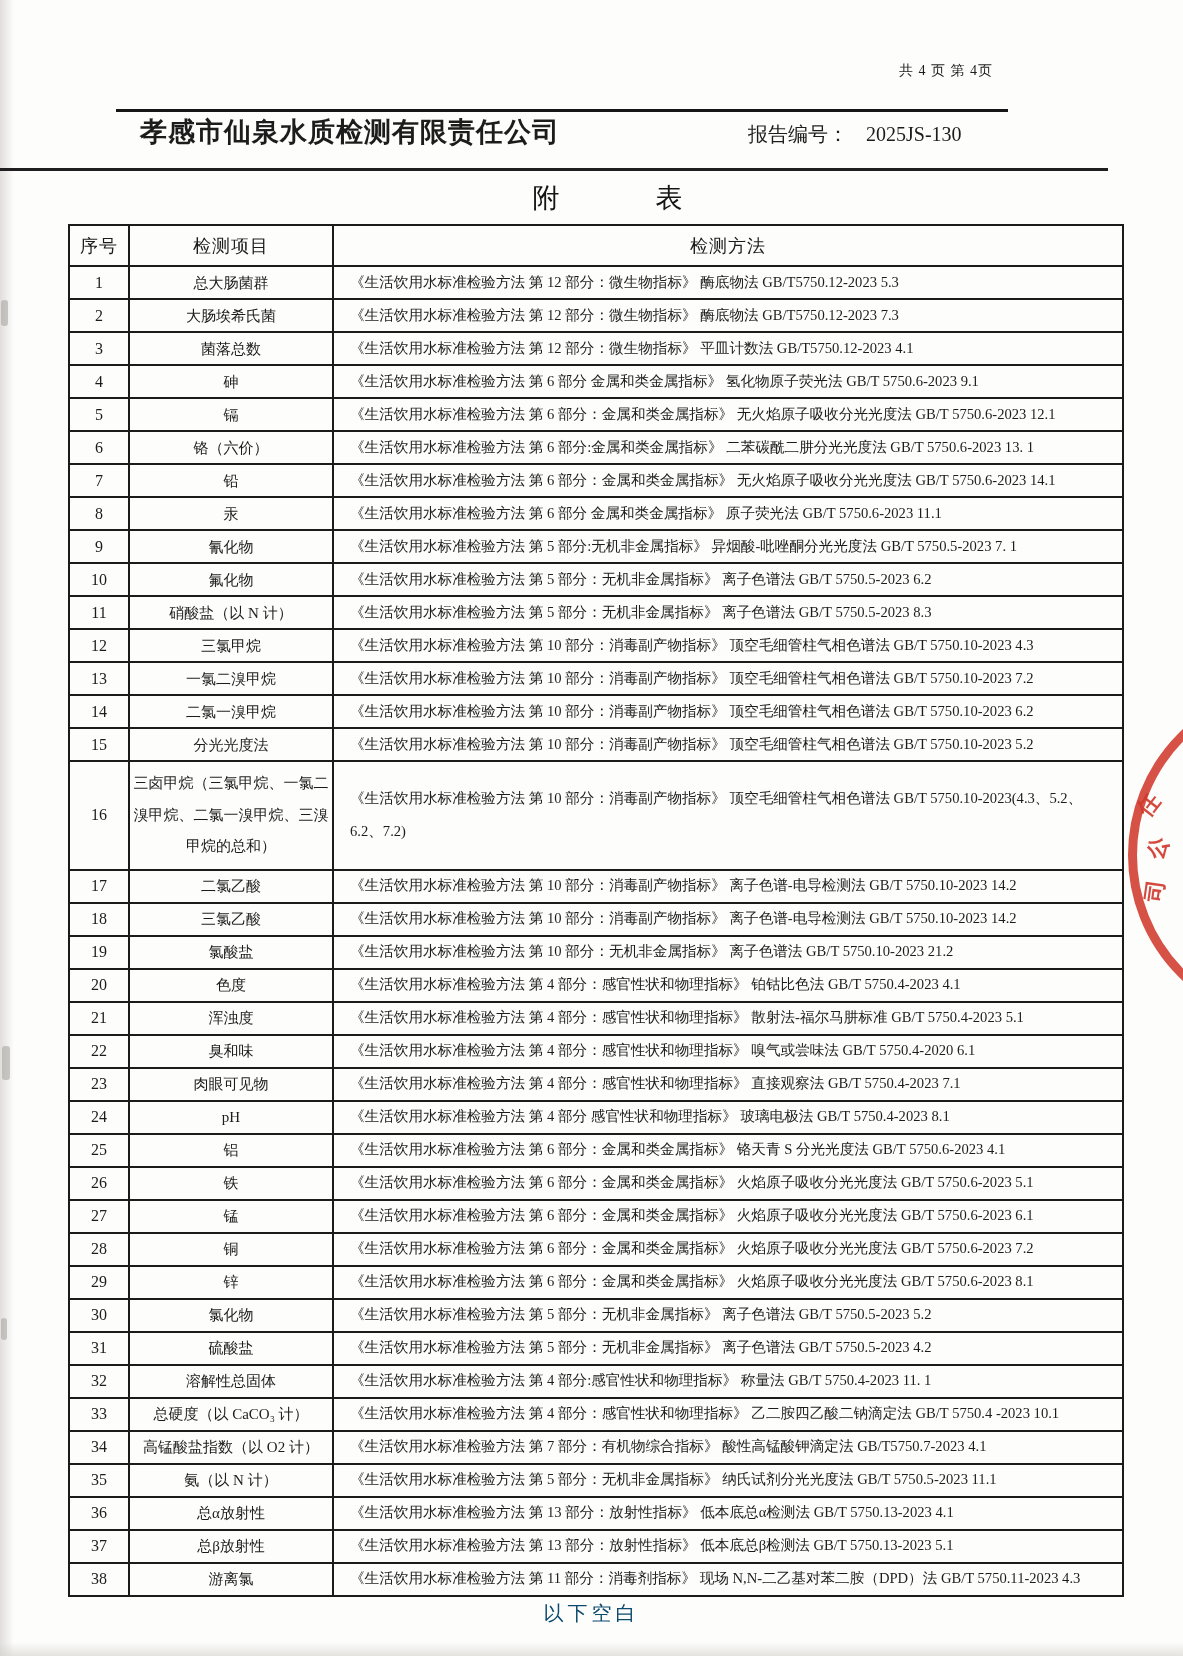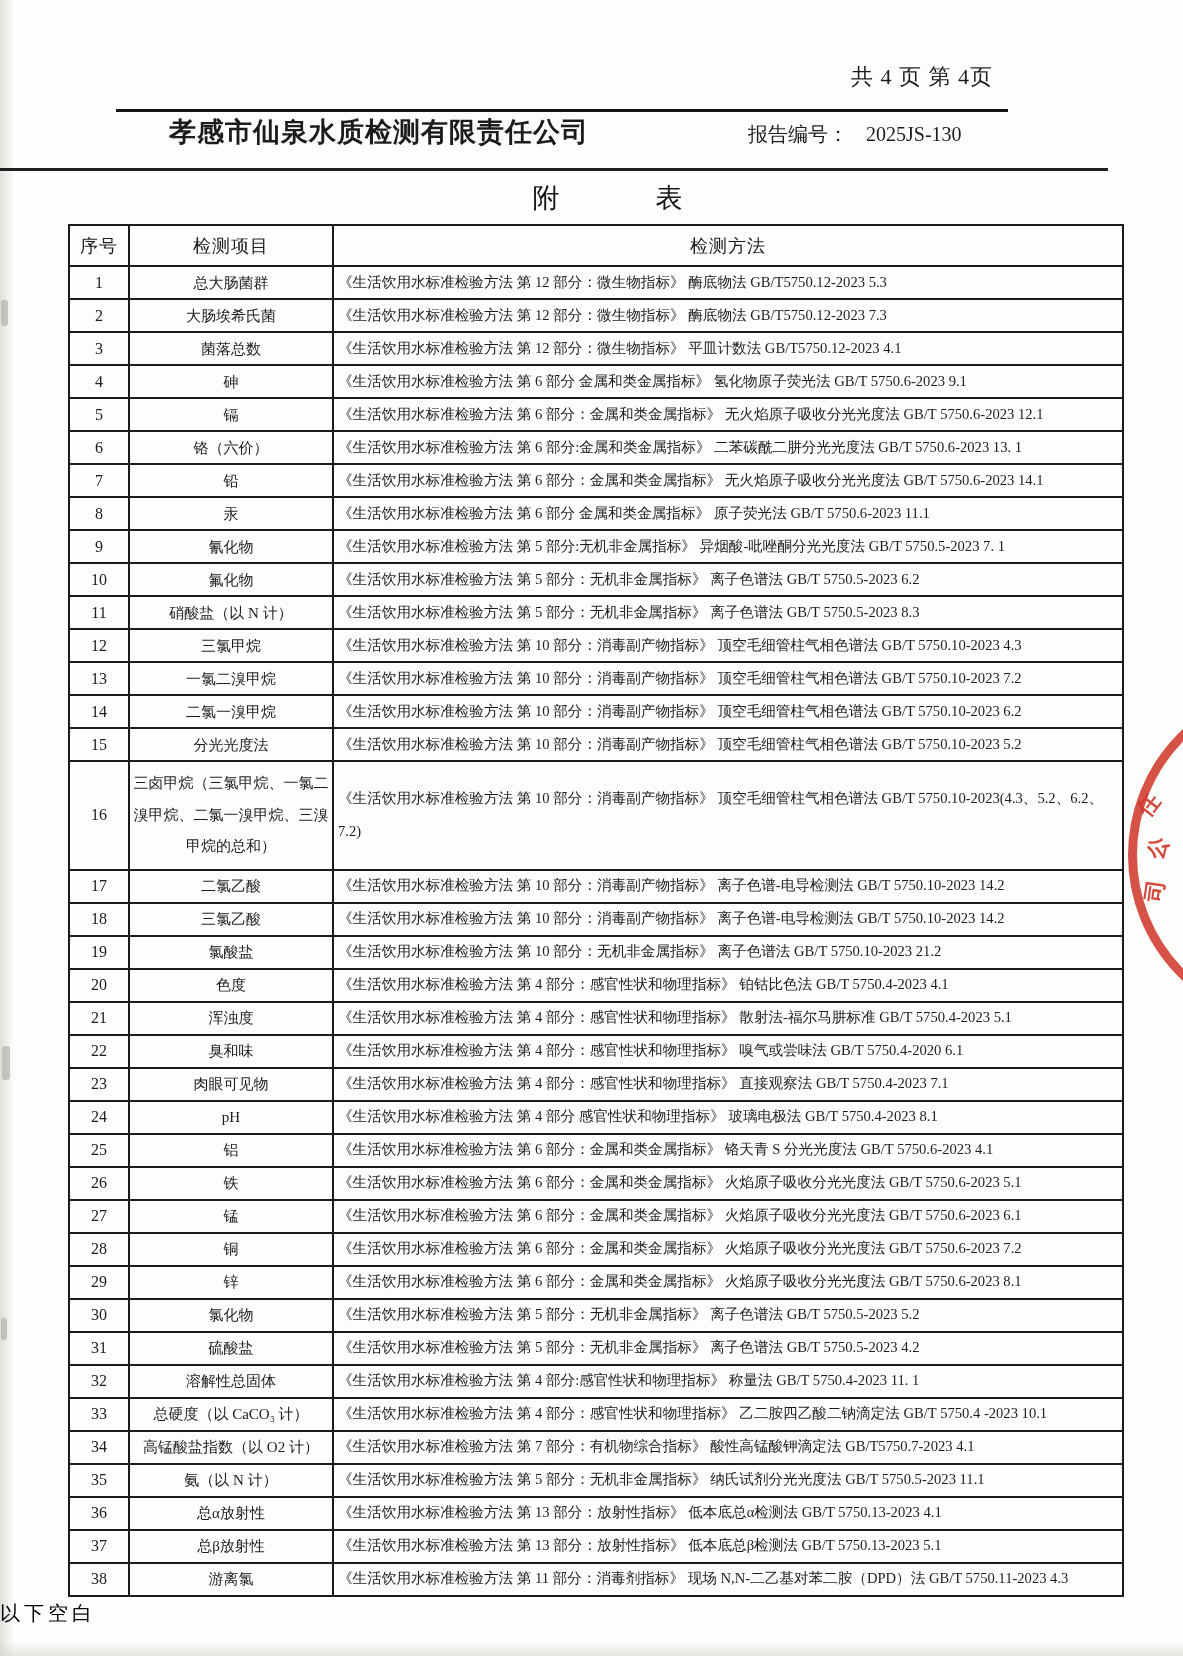--- a/index.html
+++ b/index.html
@@ -27,31 +27,30 @@
     background: linear-gradient(to top, #d4d1cc, rgba(255,255,255,0));
     opacity: .6;
   }
   .smudge { position: absolute; background: #9c9a95; border-radius: 3px; opacity: .5; }
   .smudge.s1 { left: 1px; top: 300px;  width: 7px; height: 26px; }
   .smudge.s2 { left: 2px; top: 1046px; width: 8px; height: 34px; }
   .smudge.s3 { left: 1px; top: 1318px; width: 6px; height: 22px; }
 
   .page-info {
     position: absolute; top: 62px; right: 190px;
-    font-size: 22px; letter-spacing: 1px;
+    font-size: 14px; letter-spacing: 1px;
   }
   .rule-top {
     position: absolute; left: 116px; top: 109px;
     width: 892px; height: 3px; background: #161616;
   }
   .company {
     position: absolute; left: 140px; top: 114px;
     font-size: 27px; font-weight: bold; letter-spacing: 1px;
     font-family: "Liberation Sans", "DejaVu Sans", sans-serif;
-    margin-left: 29px;
   }
   .report-line {
     position: absolute; left: 748px; top: 121px;
     font-size: 20px;
   }
   .report-line .no { margin-left: 18px; font-family: "Liberation Serif", serif; text-align: center; }
   .rule-mid {
     position: absolute; left: 0; top: 168px;
     width: 1108px; height: 3px; background: #1f1f1f;
   }
@@ -72,28 +71,28 @@
   }
   table.main th {
     height: 41px; font-size: 18px; font-weight: normal;
     text-align: center; letter-spacing: 1px;
   }
   col.c-no   { width: 60px; }
   col.c-item { width: 204px; }
   col.c-method { width: 790px; }
   td.no   { height: 33px; text-align: center; font-size: 16px; }
   td.item { text-align: center; font-size: 15px; padding: 2px 6px; line-height: 1.6; }
-  td.method { font-size: 14.6px; padding: 2px 10px 2px 4px; line-height: 1.45; }
+  td.method { font-size: 14.6px; padding: 2px 10px 2px 16px; line-height: 1.45; }
   tr.tall td { height: 100px; }
   tr.tall td.item { line-height: 2.1; padding: 6px 0; }
   tr.tall td.method { line-height: 2.3; vertical-align: middle; }
 
   .footer-note {
     position: absolute; left: 0; top: 1600px; width: 1183px;
-    font-size: 20px; letter-spacing: 4px; color: #000000;
+    text-align: center; font-size: 20px; letter-spacing: 4px; color: #0c4a6e;
   }
 
   
   .stamp-arc {
     position: absolute; left: 1128px; top: 683px;
     width: 344px; height: 344px; border-radius: 50%;
     border: 9px solid rgba(208,57,44,.88);
   }
   .stamp-char {
     position: absolute; color: rgba(208,57,44,.92);

